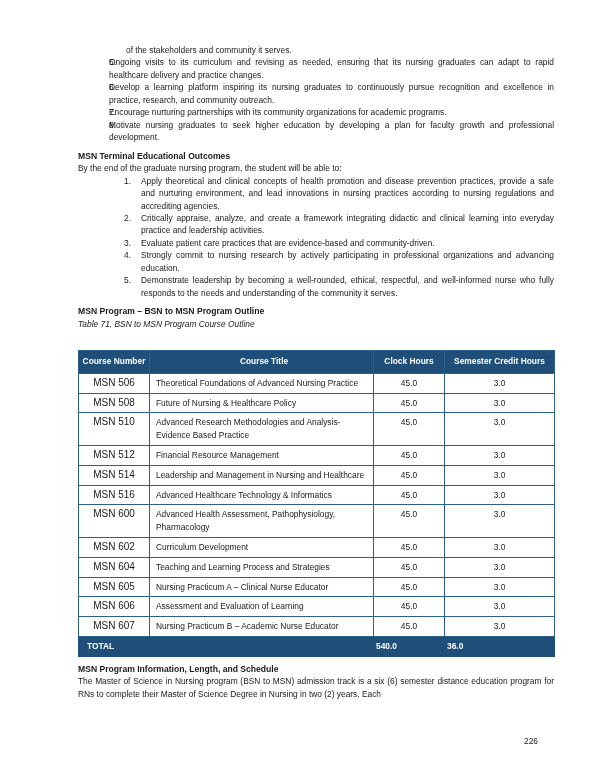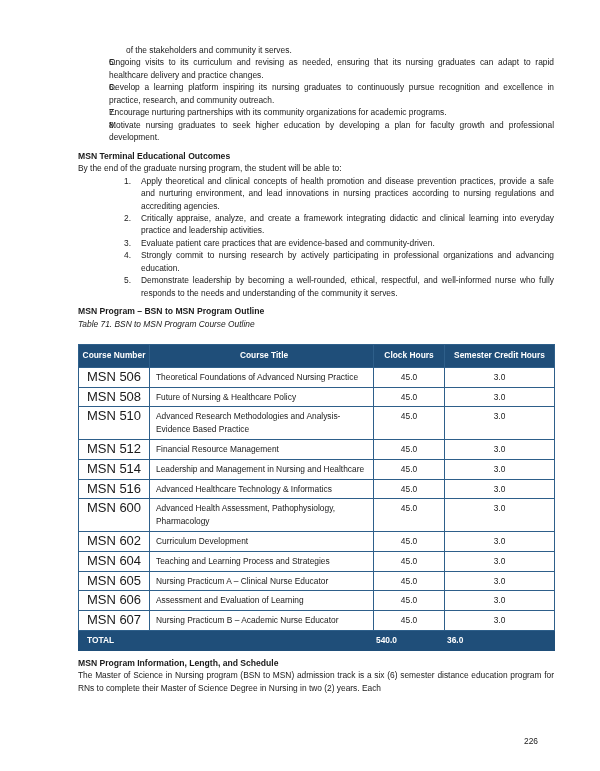--- a/index.html
+++ b/index.html
@@ -106,21 +106,21 @@
     text-align: center;
     padding: 4px 3px 5px 3px;
     border-color: #2e5f8a;
   }
   table.course-table thead th.left-head {
     text-align: center;
     padding-left: 8px;
   }
   table.course-table td.c-num {
     text-align: center;
-    font-size: 13px;
+    font-size: 10px;
     line-height: 12.8px;
     padding: 3px 2px 3px 2px;
   }
   table.course-table td.c-title {
     text-align: left;
     font-size: 8.4px;
     line-height: 12.8px;
     padding: 3px 4px 3px 6px;
   }
   table.course-table td.c-hours,
@@ -155,21 +155,21 @@
   
   .page-number {
     position: absolute;
     right: 62px;
     top: 735px;
     font-size: 8.4px;
     line-height: 12px;
     text-align: right;
     color: #1a1a1a;
   }
-  .tbl-wrap { margin-top: 14px; }
+  .tbl-wrap { margin-top: 20px; }
 </style>
 </head>
 <body>
 
 <div class="page">
   <div class="content">
 
     <div class="cont-line">of the stakeholders and community it serves.</div>
 
     <ol class="numlist list-a">

